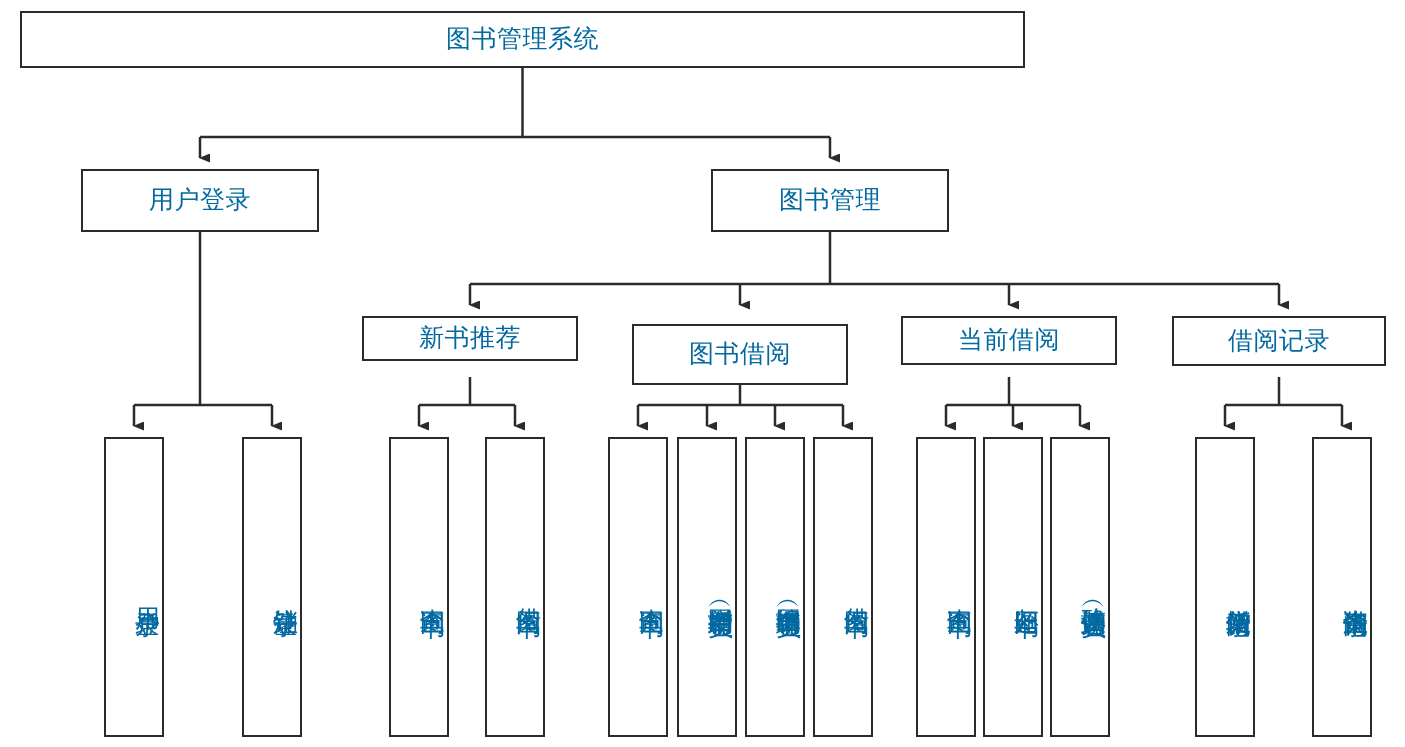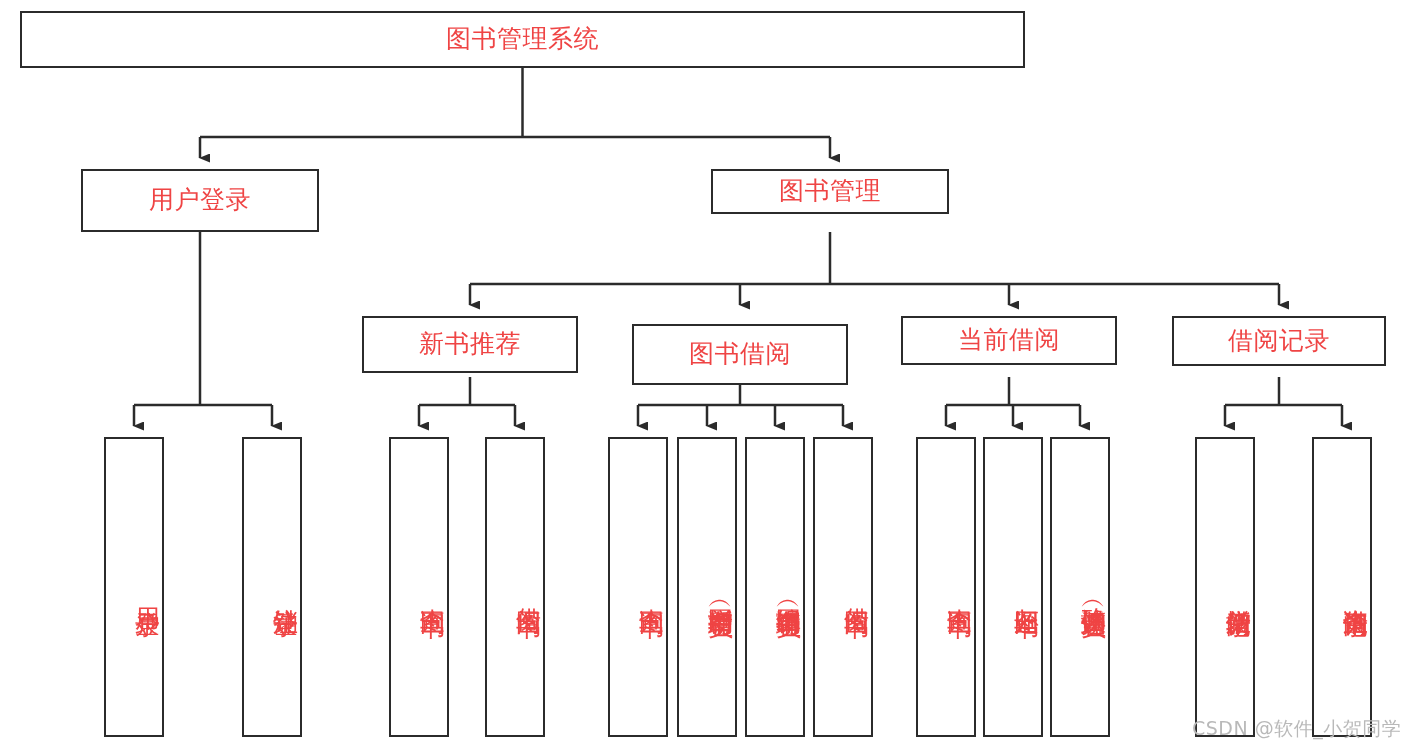--- a/index.html
+++ b/index.html
@@ -27,21 +27,21 @@
     pointer-events: none;
   }
   .node {
     position: absolute;
     box-sizing: border-box;
     border: 2.5px solid #2b2b2b;
     background: #ffffff;
     display: flex;
     align-items: center;
     justify-content: center;
-    color: #ef4444;
+    color: #0369a1;
     line-height: 1.22;
   }
   .node.horiz {
     font-size: 25px;
     letter-spacing: 0.5px;
     text-align: center;
   }
   .node.vert {
     writing-mode: vertical-rl;
     text-orientation: upright;
@@ -114,24 +114,24 @@
       </g>
   </svg>
 
   <div id="node-layer">
       <div class="node horiz" style="left: 20px; top: 11px; width: 1005px; height: 57px;">
         <span class="node-label">图书管理系统</span>
       </div>
       <div class="node horiz" style="left: 81px; top: 169px; width: 238px; height: 63px;">
         <span class="node-label">用户登录</span>
       </div>
-      <div class="node horiz" style="left: 711px; top: 169px; width: 238px; height: 45px;">
+      <div class="node horiz" style="left: 711px; top: 169px; width: 238px; height: 63px;">
         <span class="node-label">图书管理</span>
       </div>
-      <div class="node horiz" style="left: 362px; top: 316px; width: 216px; height: 57px;">
+      <div class="node horiz" style="left: 362px; top: 316px; width: 216px; height: 45px;">
         <span class="node-label">新书推荐</span>
       </div>
       <div class="node horiz" style="left: 632px; top: 324px; width: 216px; height: 61px;">
         <span class="node-label">图书借阅</span>
       </div>
       <div class="node horiz" style="left: 901px; top: 316px; width: 216px; height: 49px;">
         <span class="node-label">当前借阅</span>
       </div>
       <div class="node horiz" style="left: 1172px; top: 316px; width: 214px; height: 50px;">
         <span class="node-label">借阅记录</span>
@@ -170,14 +170,13 @@
         <span class="node-label">确认归还（管理员）</span>
       </div>
       <div class="node vert tall-text" style="left: 1195px; top: 437px; width: 60px; height: 300px;">
         <span class="node-label">新增借阅记录</span>
       </div>
       <div class="node vert tall-text" style="left: 1312px; top: 437px; width: 60px; height: 300px;">
         <span class="node-label">查询借阅记录</span>
       </div>
     </div>
 
-  <div class="watermark" id="watermark" style="left: 1192px; top: 716px;">CSDN @软件_小贺同学</div>
 </div>
 
 </body></html>

